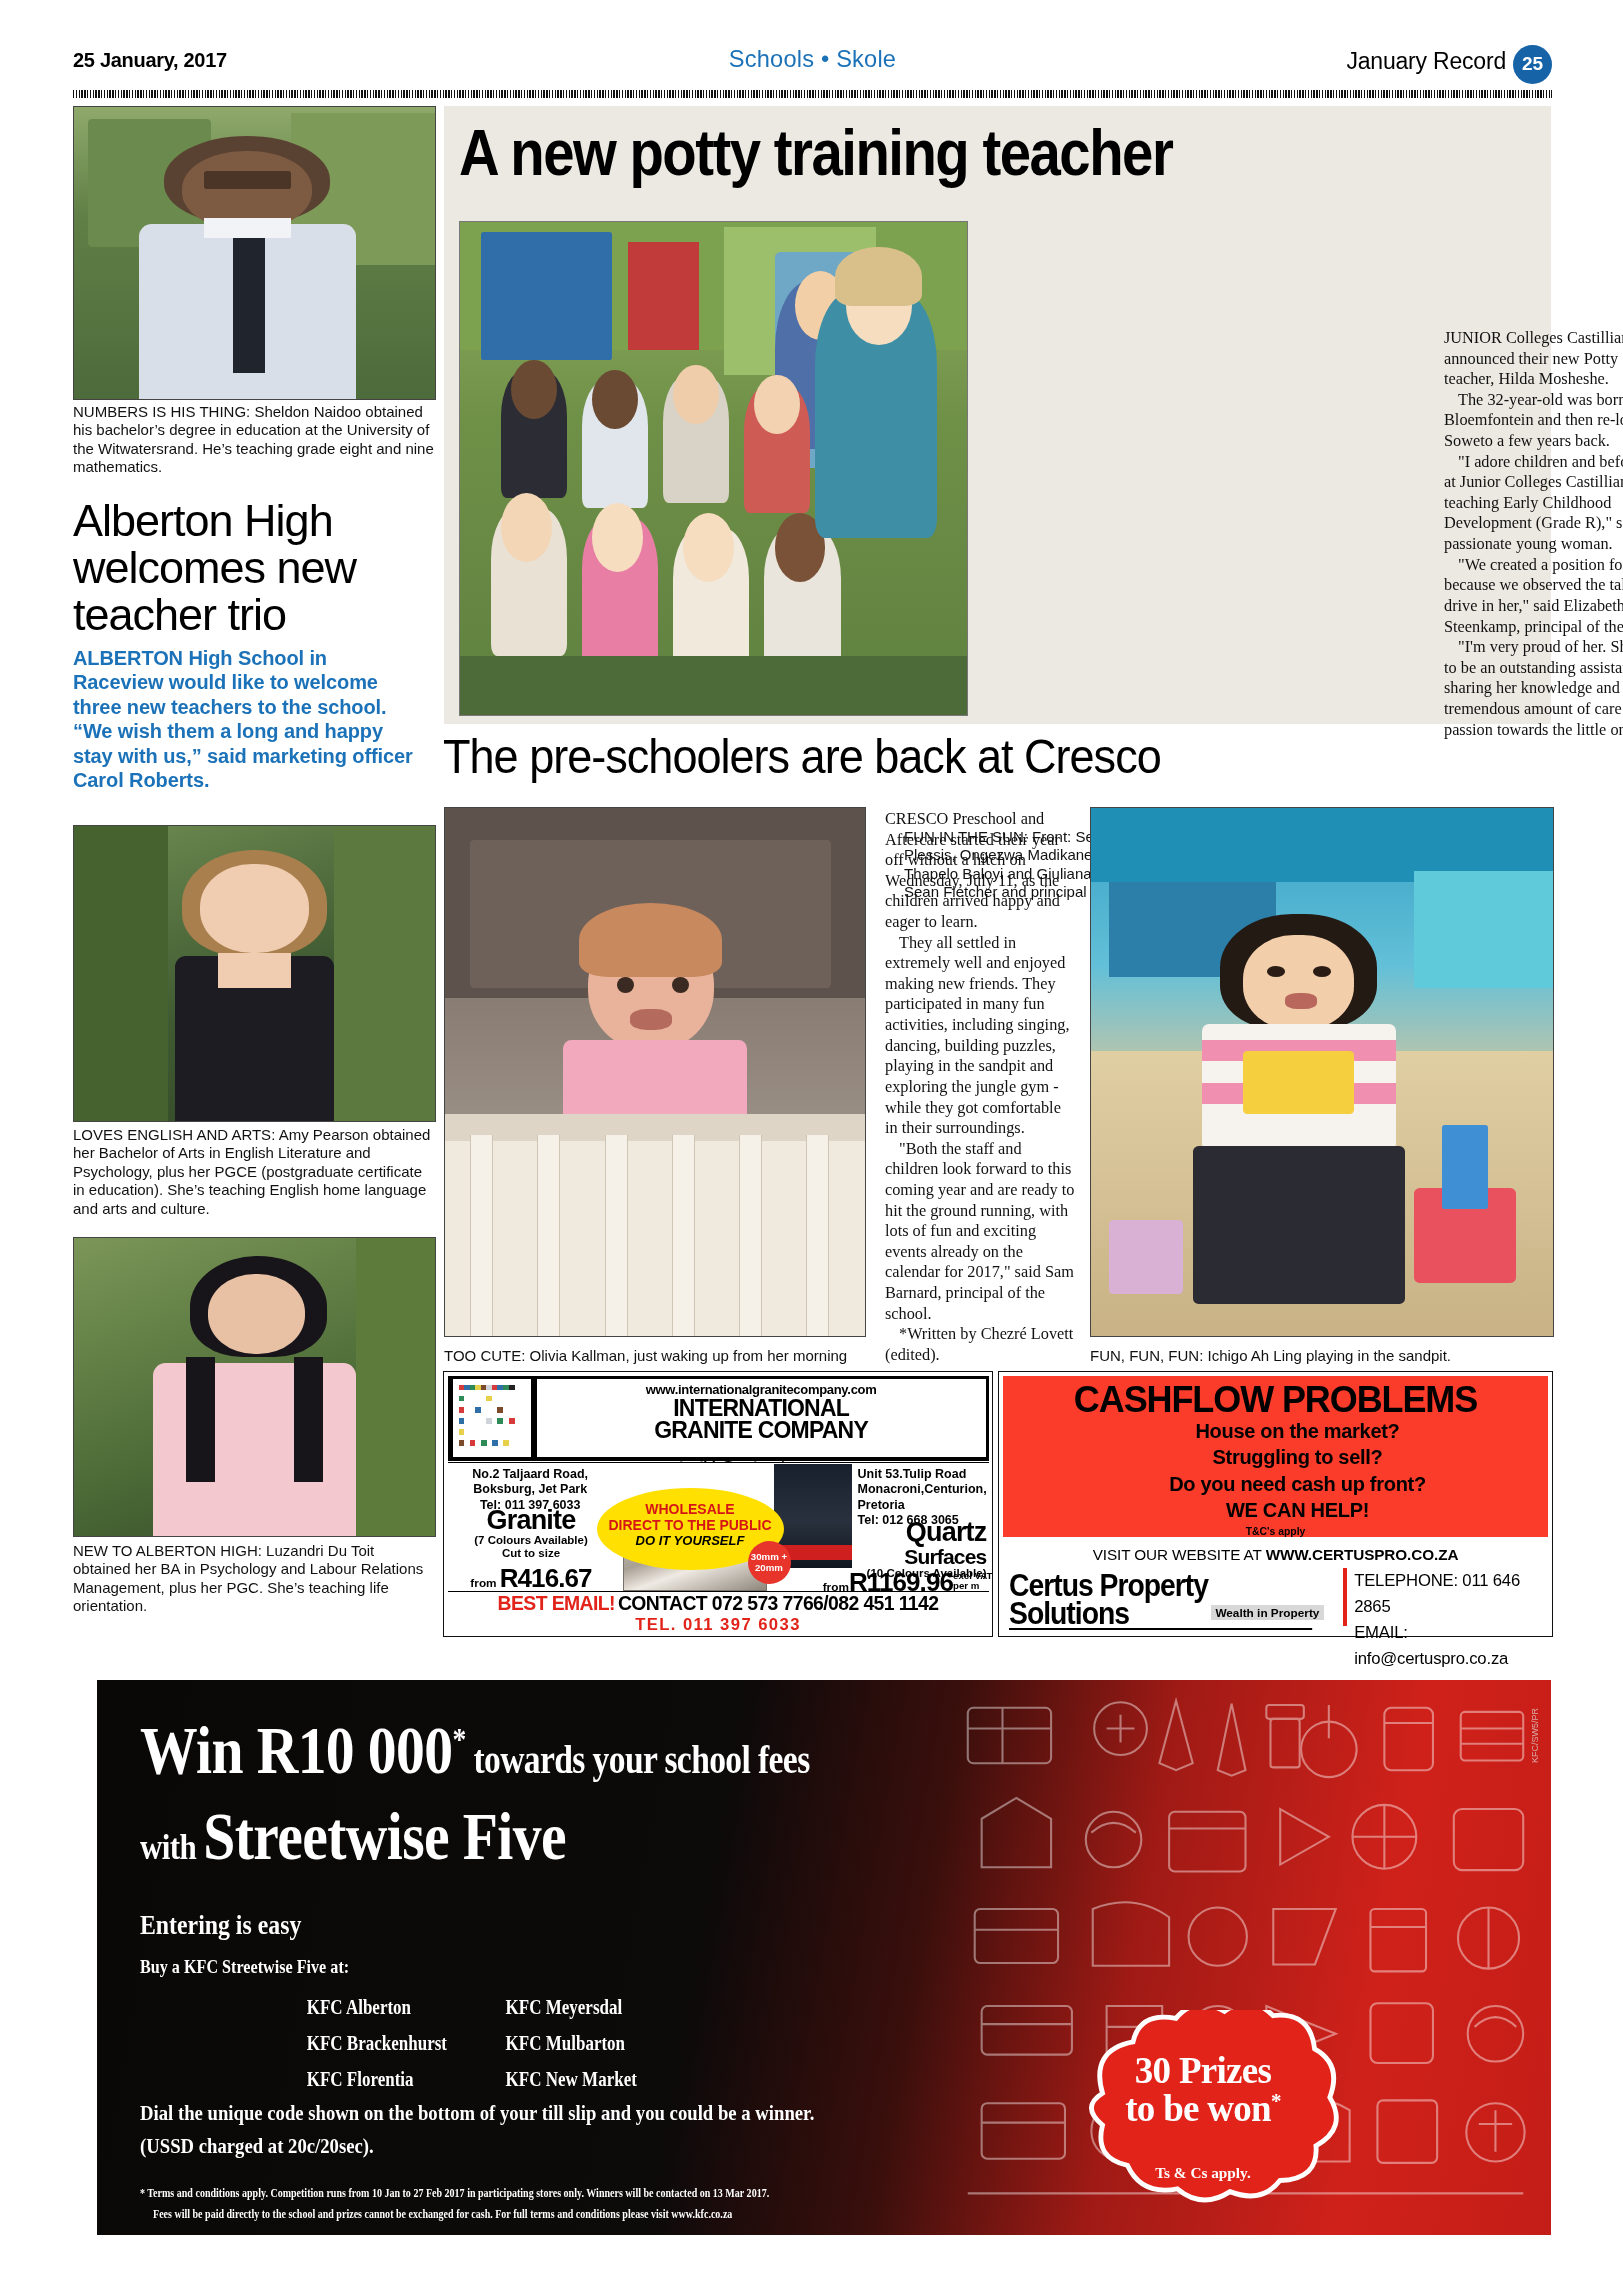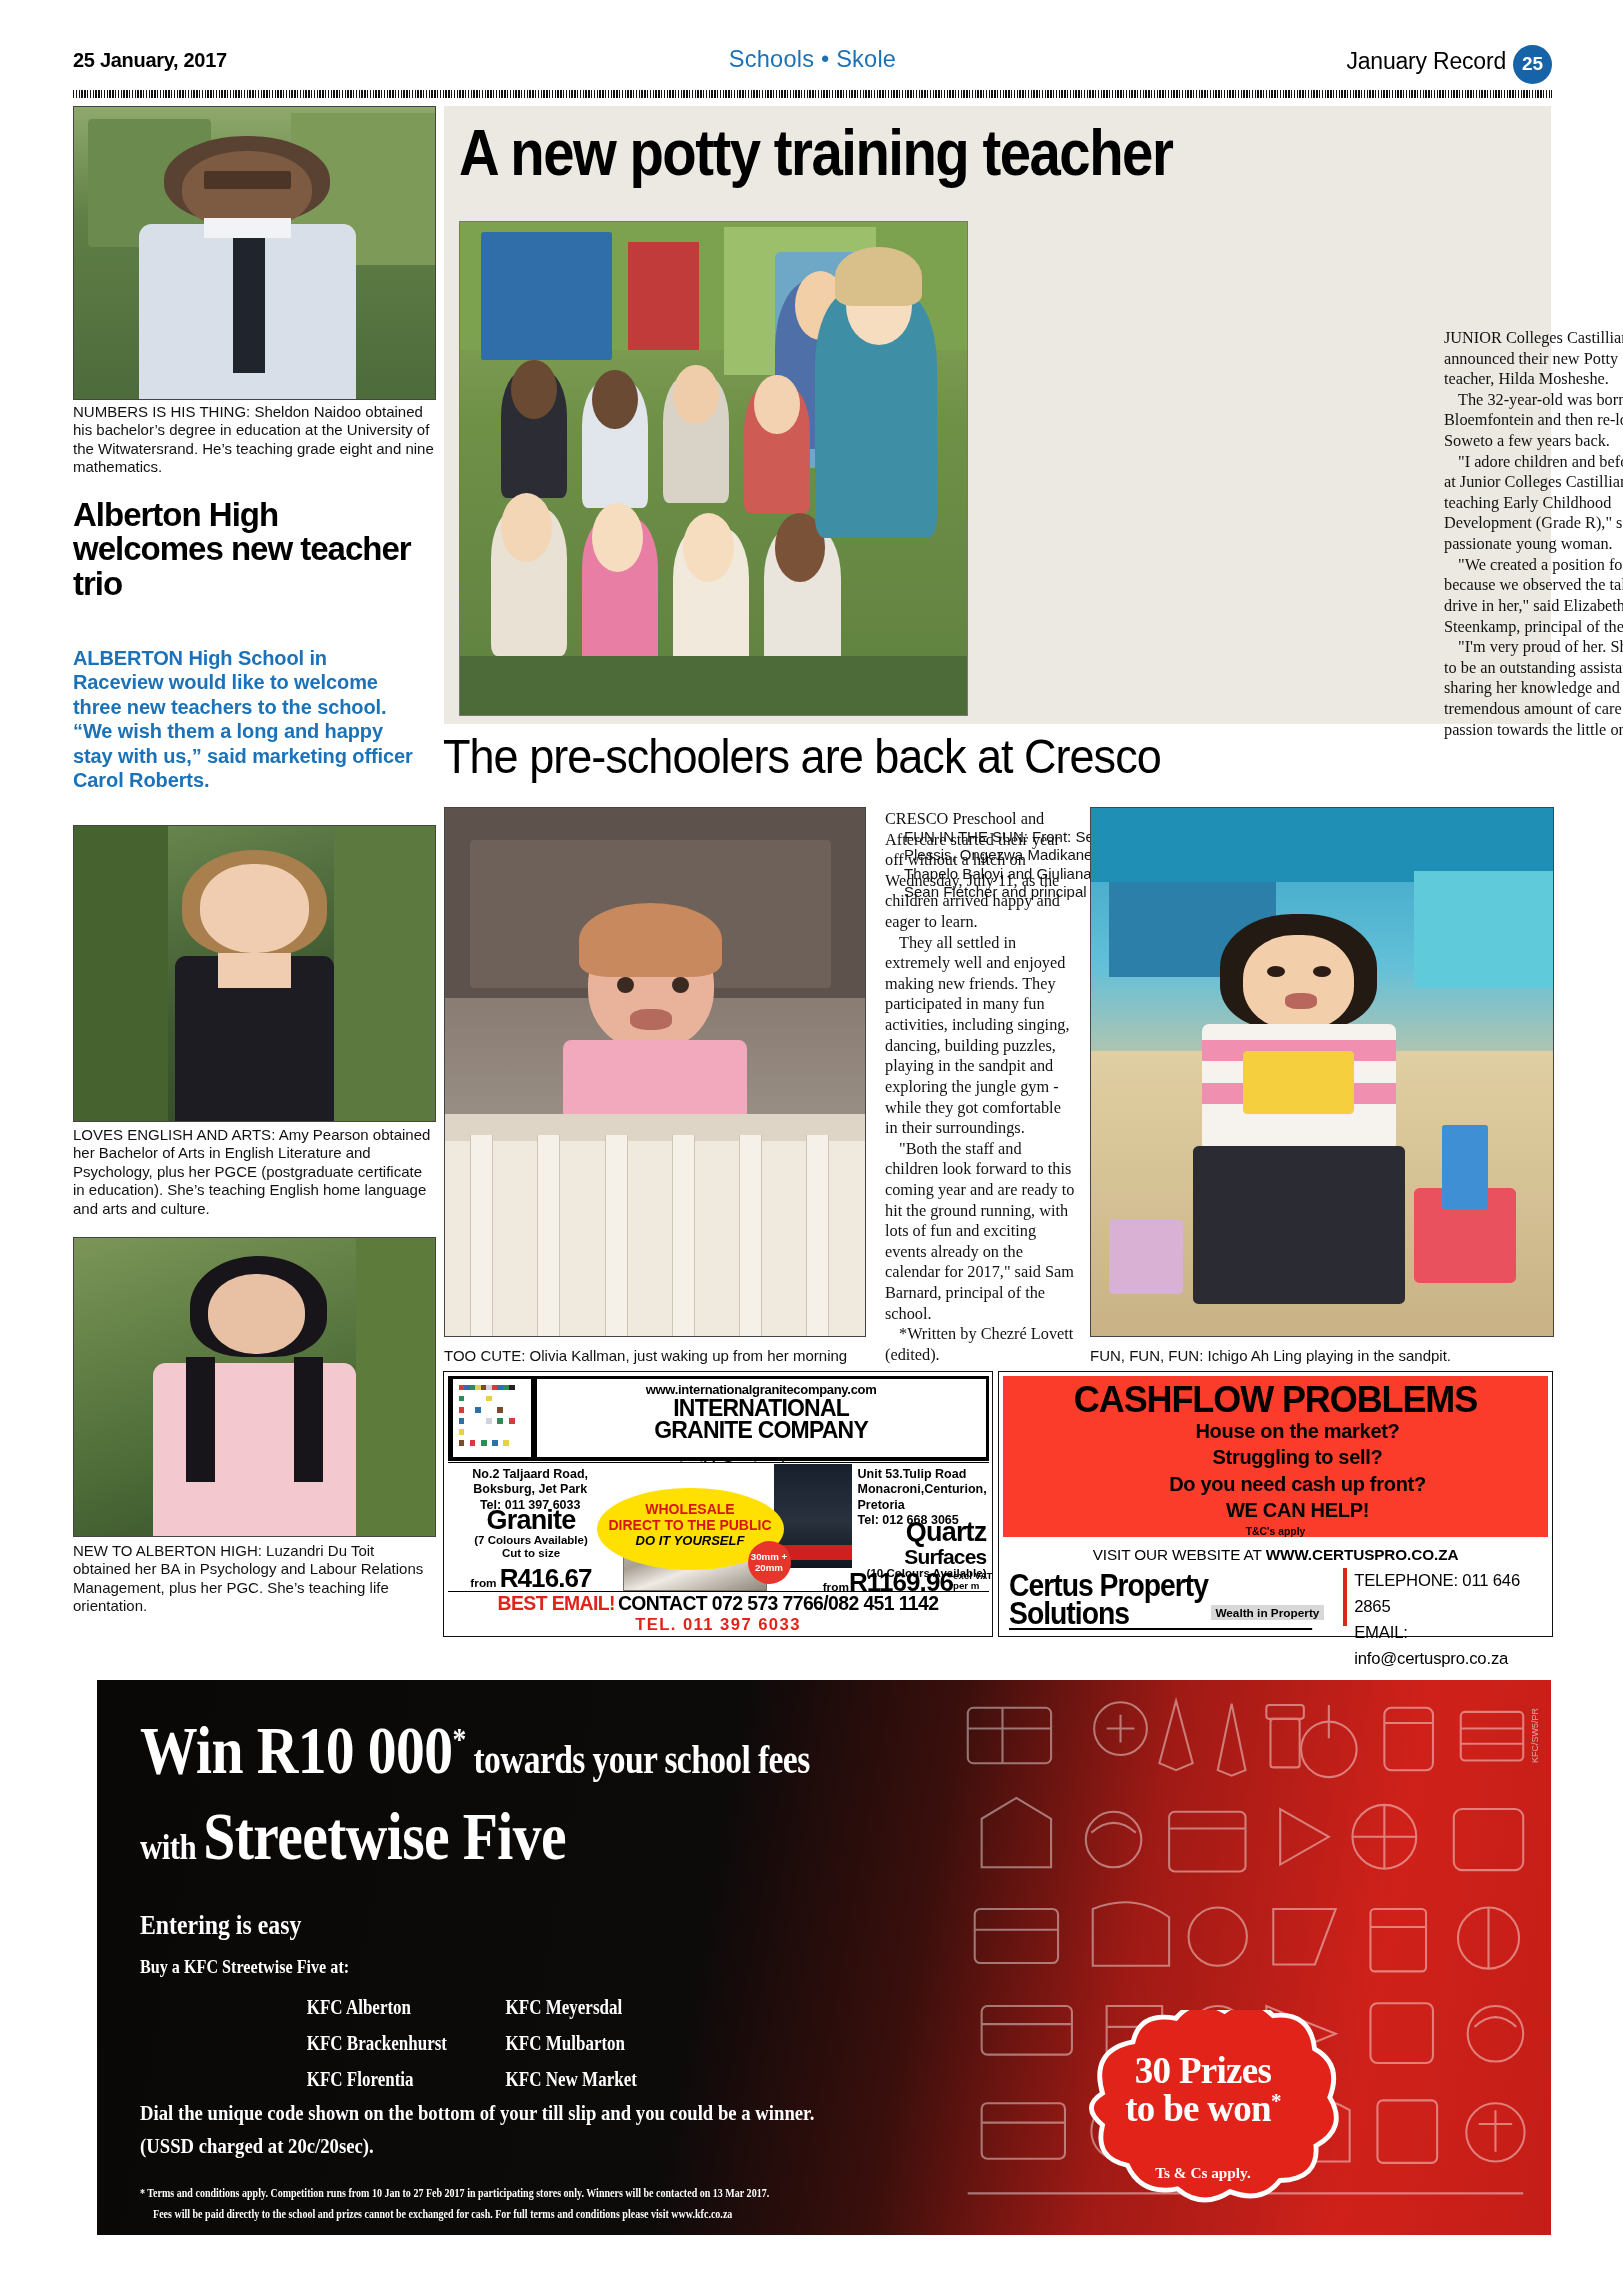--- a/index.html
+++ b/index.html
@@ -11,21 +11,21 @@
   .mh-date{position:absolute;left:0;top:0;font-size:20px;font-weight:600;letter-spacing:-0.3px;font-family:"Liberation Sans",sans-serif;}
   .mh-center{position:absolute;left:0;right:0;top:-2.8px;text-align:center;font-size:23.6px;color:#1b72b8;letter-spacing:0.2px;}
   .mh-right{position:absolute;right:46px;top:-1.4px;font-size:23px;font-weight:400;letter-spacing:-0.2px;}
   .mh-page{position:absolute;right:0px;top:-4.2px;width:39px;height:39px;border-radius:50%;background:#1763a8;color:#fff;font-size:19px;font-weight:700;display:flex;align-items:center;justify-content:center;}
   .rule{position:absolute;left:73px;top:90px;width:1479px;height:7.6px;
         background:repeating-linear-gradient(90deg,#111 0 1.4px,#fff 1.4px 2.8px);}
 
   
   .photo{position:absolute;border:0.7px solid #444;background:#c9c9c9;overflow:hidden;}
   .cap{position:absolute;font-size:15px;line-height:1.23;color:#111;font-family:"Liberation Sans",sans-serif;}
-  .deck{font-size:33px;line-height:1.04;font-weight:700;letter-spacing:-1px;color:#000;font-family:"Liberation Sans",sans-serif;}
+  .deck{font-size:45px;line-height:1.04;font-weight:400;letter-spacing:-1px;color:#000;font-family:"Liberation Sans",sans-serif;}
   .lede{font-size:20px;line-height:1.22;font-weight:700;color:#1b72b8;font-family:"Liberation Sans",sans-serif;letter-spacing:-0.1px;}
 
   
   .f1box{position:absolute;left:444px;top:106px;width:1107px;height:618px;background:#ebe9e2;}
   .f1head{position:absolute;left:15.3px;top:16.7px;width:1076px;font-size:64px;line-height:0.96;
           font-weight:800;letter-spacing:-1.7px;transform:scaleX(.88);transform-origin:left top;
           font-family:"Liberation Sans",sans-serif;}
   .f1photo{position:absolute;left:15.3px;top:115px;width:507px;height:493px;border:0.7px solid #777;overflow:hidden;}
   .bodycol{position:absolute;font-family:"Liberation Serif",serif;font-size:16.3px;line-height:1.265;text-align:left;color:#111;}
   .bodycol p{margin:0;text-indent:14px;}

